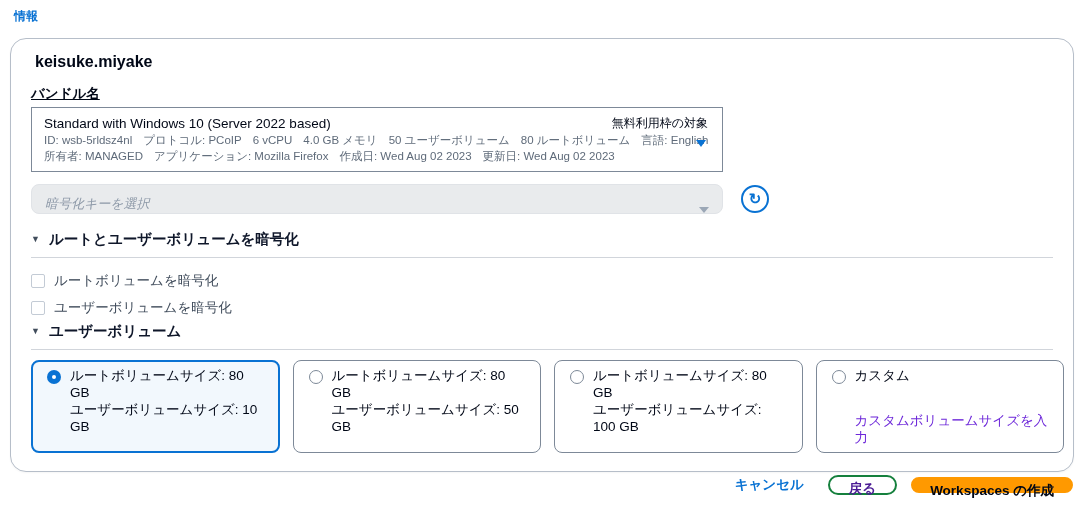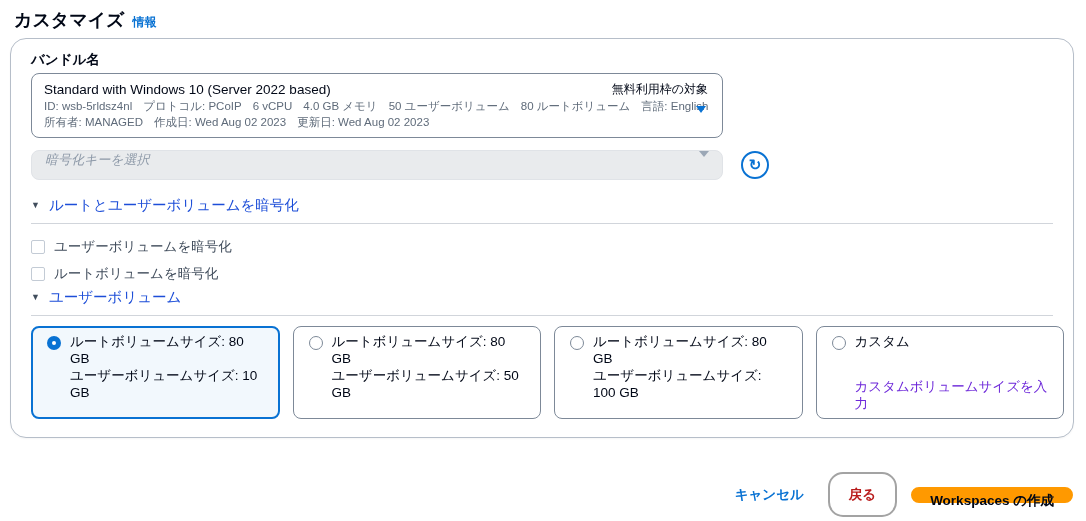--- a/index.html
+++ b/index.html
@@ -16,51 +16,51 @@
   
   .panel {
     position: absolute; left: 10px; right: 12px; top: 38px;
     background: #fff; border: 1px solid #b6bec9; border-radius: 16px;
     padding: 12px 10px 18px 10px;
     box-shadow: 0 1px 2px rgba(0,7,22,.04);
   }
   .panel-inner { padding: 0 10px; }
   .user-name { font-size: 16px; font-weight: bold; margin: 2px 0 14px 4px; }
 
-  .field-label { display: block; font-size: 13.5px; font-weight: bold; margin: 0 0 4px 0; }
+  .field-label { display: block; font-size: 13.5px; font-weight: bold; margin: 0 0 4px 0; text-decoration: underline; }
 
   
   .bundle-select {
-    position: relative; width: 692px; border: 1px solid #7d8998; border-radius: 8px;
+    position: relative; width: 692px; border: 1px solid #7d8998; border-radius: 0;
     background: #fff; padding: 7px 110px 7px 12px; cursor: pointer; margin-bottom: 12px;
   }
   .bundle-title { font-size: 13.5px; color: #000716; line-height: 17px; white-space: nowrap; }
   .bundle-meta { display: flex; gap: 11px; font-size: 11.5px; color: #5f6b7a; line-height: 16px; white-space: nowrap; }
   .free-tier-badge { position: absolute; top: 7px; right: 14px; font-size: 12px; color: #000716; white-space: nowrap; }
   .caret { width: 0; height: 0; border-left: 5px solid transparent; border-right: 5px solid transparent; display: inline-block; }
   .caret-blue { border-top: 7px solid #0972d3; position: absolute; right: 16px; top: 50%; margin-top: 0; }
   .caret-gray { border-top: 6px solid #9ba7b6; }
 
   
   .enc-row { display: flex; align-items: center; gap: 18px; margin-bottom: 16px; }
   .enc-select {
     width: 692px; height: 30px; background: #e9ebed; border: 1px solid #e0e3e7; border-radius: 8px;
-    display: flex; align-items: flex-start; justify-content: space-between; padding: 0 13px; cursor: default;
+    display: flex; align-items: flex-end; justify-content: space-between; padding: 0 13px; cursor: default;
   }
   .enc-placeholder { font-size: 13px; font-style: italic; color: #8d99a8; }
   .refresh-btn {
     width: 28px; height: 28px; border-radius: 50%; border: 2px solid #0972d3; background: #fff;
     color: #0972d3; font-size: 15px; font-weight: bold; line-height: 1;
     display: flex; align-items: center; justify-content: center; cursor: pointer; padding: 0 0 2px 0;
   }
 
   
   .section-header { display: flex; align-items: center; gap: 9px; cursor: pointer; margin-top: 4px; }
   .section-caret { font-size: 9px; color: #414d5c; line-height: 1; }
-  .section-title { font-size: 14.5px; font-weight: normal; color: #1d4ed8; }
+  .section-title { font-size: 14.5px; font-weight: bold; color: #0f172a; }
   .divider { border: none; border-top: 1px solid #d1d5db; margin: 8px 0 0 0; }
 
   
   .checkbox-group { padding: 4px 0 2px 0; }
   .checkbox-row { display: flex; align-items: center; gap: 9px; margin-top: 10px; cursor: pointer; }
   .checkbox-box { width: 14px; height: 14px; border: 1px solid #c3cbd5; border-radius: 2px; background: #fff; flex: 0 0 auto; }
   .checkbox-label { font-size: 13.5px; color: #414d5c; line-height: 17px; }
 
   
   .radio-grid { display: grid; grid-template-columns: 1fr 1fr 1fr 1fr; column-gap: 13px; row-gap: 15px; margin-top: 10px; width: 1033px; }
@@ -74,51 +74,52 @@
   .radio-card.selected .radio-dot::after {
     content: ""; position: absolute; left: 5px; top: 5px; width: 4px; height: 4px; border-radius: 50%; background: #fff;
   }
   .radio-lines { font-size: 13.5px; line-height: 17px; color: #000716; }
   .radio-line2.muted { color: #6d28d9; margin-top: 28px; }
 
   
   .footer { position: absolute; right: 13px; top: 472px; display: flex; align-items: center; gap: 14px; }
   .btn { font-family: "Liberation Sans", sans-serif; font-size: 13.5px; font-weight: bold; cursor: pointer; }
   .btn-link { background: none; border: none; color: #0972d3; padding: 4px 10px; }
-  .btn-outline { background: #fff; border: 2px solid #a3a3a3; color: #b91c1c; border-radius: 15px; padding: 3px 19px; height: 45px; }
+  .btn-outline { background: #fff; border: 2px solid #15803d; color: #4c1d95; border-radius: 15px; padding: 3px 19px; height: 20px; }
   .btn-primary { background: #ff9900; border: 2px solid #ff9900; color: #000716; border-radius: 15px; padding: 3px 17px; height: 16px; }
 </style>
 </head>
 <body>
 
 <div class="page">
 
   <div class="page-header">
-    <span class="page-title">カスタマイズ</span>
     <a class="info-link">情報</a>
   </div>
 
   <div class="panel">
     <div class="panel-inner">
 
+      <div class="user-name">keisuke.miyake</div>
 
       <label class="field-label">バンドル名</label>
       <div class="bundle-select">
         <div class="bundle-title">Standard with Windows 10 (Server 2022 based)</div>
         <div class="bundle-meta">
           <span>ID: wsb-5rldsz4nl</span>
           <span>プロトコル: PCoIP</span>
           <span>6 vCPU</span>
           <span>4.0 GB メモリ</span>
           <span>50 ユーザーボリューム</span>
           <span>80 ルートボリューム</span>
           <span>言語: English</span>
         </div>
         <div class="bundle-meta">
           <span>所有者: MANAGED</span>
+          <span>アプリケーション: Mozilla Firefox</span>
           <span>作成日: Wed Aug 02 2023</span>
           <span>更新日: Wed Aug 02 2023</span>
         </div>
         <span class="free-tier-badge">無料利用枠の対象</span>
         <span class="caret caret-blue"></span>
       </div>
 
       <div class="enc-row">
         <div class="enc-select">
           <span class="enc-placeholder">暗号化キーを選択</span>
@@ -131,25 +132,25 @@
 
       <div class="section">
         <div class="section-header">
           <span class="section-caret">▼</span>
           <span class="section-title">ルートとユーザーボリュームを暗号化</span>
         </div>
         <hr class="divider">
         <div class="checkbox-group">
           <label class="checkbox-row">
             <span class="checkbox-box"></span>
-            <span class="checkbox-label">ユーザーボリュームを暗号化</span>
+            <span class="checkbox-label">ルートボリュームを暗号化</span>
           </label>
           <label class="checkbox-row">
             <span class="checkbox-box"></span>
-            <span class="checkbox-label">ルートボリュームを暗号化</span>
+            <span class="checkbox-label">ユーザーボリュームを暗号化</span>
           </label>
         </div>
       </div>
 
       <div class="section">
         <div class="section-header">
           <span class="section-caret">▼</span>
           <span class="section-title">ユーザーボリューム</span>
         </div>
         <hr class="divider">

